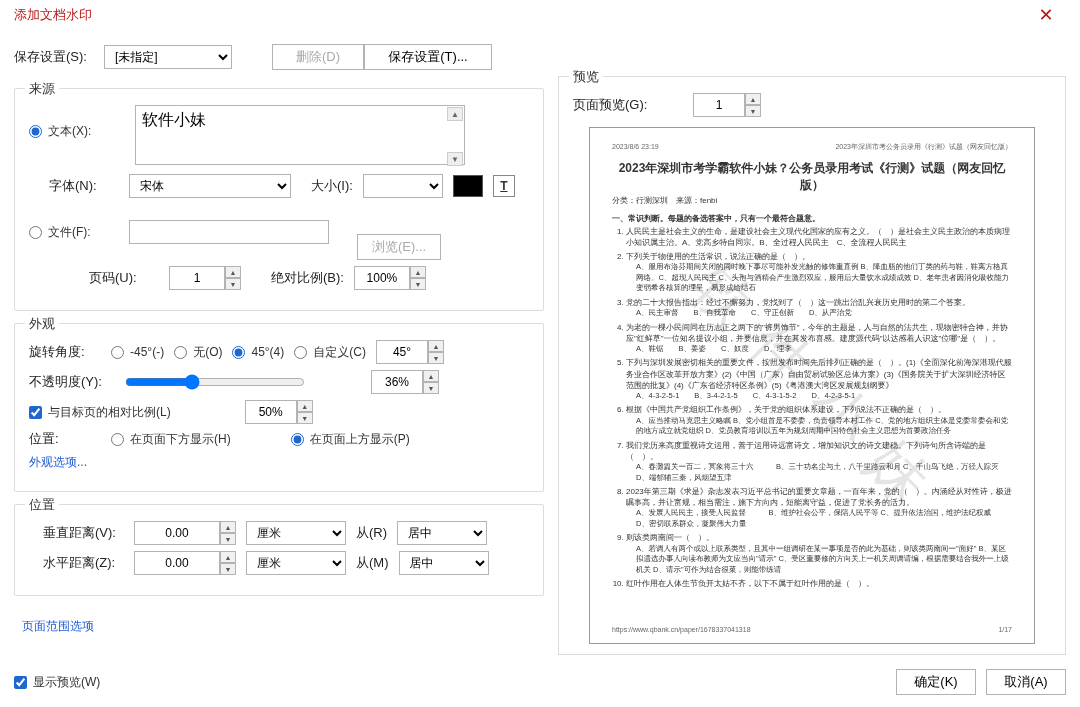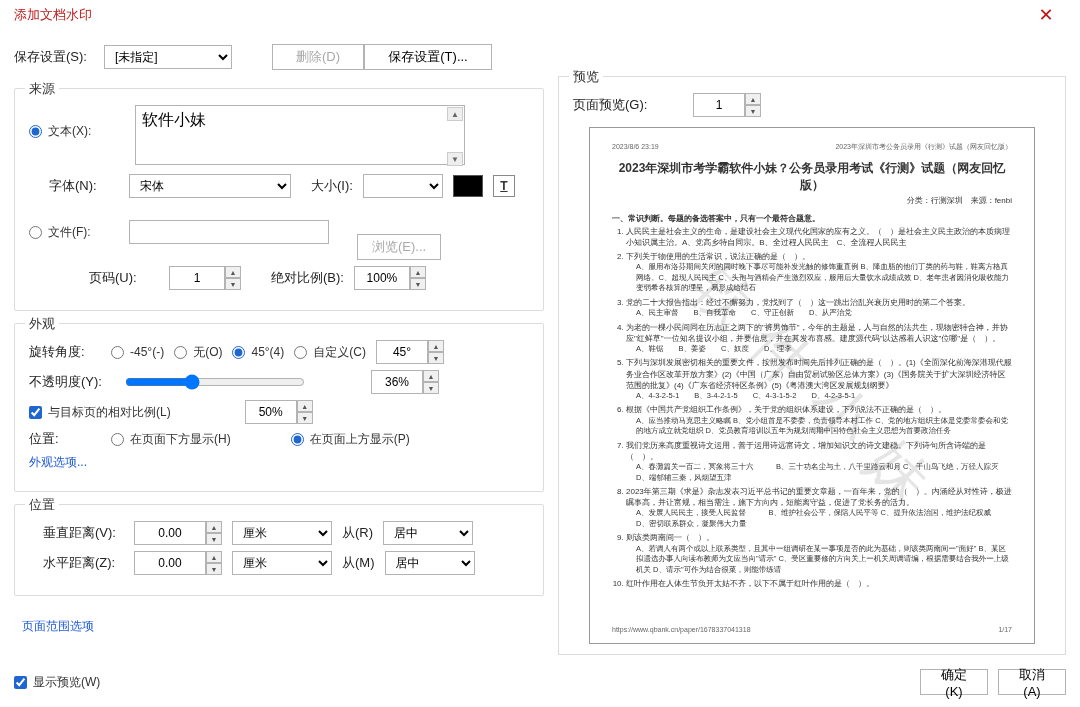--- a/index.html
+++ b/index.html
@@ -29,44 +29,44 @@
 
   textarea { width:100%; height:60px; border:1px solid #b3b3b3; padding:4px 6px; font-size:16px; resize:none; font-family:inherit; }
   .textarea-wrap { position:relative; width:330px; margin-left:6px; }
   .sb { position:absolute; right:2px; width:16px; display:flex; flex-direction:column; justify-content:space-between; }
   .sb .arr { width:16px; height:14px; background:#eee; border:1px solid #ccc; display:flex; align-items:center; justify-content:center; font-size:8px; color:#666; }
 
   .swatch { width:30px; height:22px; background:#000; border:1px solid #555; }
   .uline { width:22px; height:22px; border:1px solid #888; display:flex; align-items:center; justify-content:center; font-weight:bold; text-decoration:underline; }
 
   .spinner { display:inline-flex; }
-  .spinner input { width:72px; text-align:center; }
+  .spinner input { width:86px; text-align:center; }
   .spinbtns { display:flex; flex-direction:column; }
   .spinbtns div { width:16px; height:12px; border:1px solid #b3b3b3; background:#f0f0f0; font-size:7px; display:flex; align-items:center; justify-content:center; cursor:pointer; color:#555; }
 
   input[type=range] { width:180px; }
 
   .link { color:#1e5bd6; cursor:pointer; text-decoration:none; }
 
   
   .preview-fs { border:1px solid #dcdcdc; flex:1; padding:10px 10px 10px 10px; position:relative; display:flex; flex-direction:column; }
   .preview-page { flex:1; border:1px solid #999; background:#fff; margin:10px 20px 0 20px; padding:14px 22px; font-size:8px; color:#333; line-height:1.4; position:relative; overflow:hidden; }
   .preview-page .pheader { display:flex; justify-content:space-between; font-size:7px; color:#666; }
   .preview-page h3 { text-align:center; font-size:12px; margin:8px 0 2px 0; font-weight:bold; }
-  .preview-page .meta { text-align:right; font-size:8px; margin-bottom:6px; }
+  .preview-page .meta { text-align:left; font-size:8px; margin-bottom:6px; }
   .preview-page .sec { font-weight:bold; font-size:8px; }
   .preview-page ol { margin:2px 0 2px 14px; padding:0; }
   .preview-page li { margin-bottom:3px; }
   .preview-page .opts { margin-left:10px; font-size:7.5px; }
   .preview-page .footer { position:absolute; bottom:8px; left:22px; right:22px; display:flex; justify-content:space-between; font-size:7px; color:#666; }
   .watermark { position:absolute; top:50%; left:50%; transform:translate(-50%,-50%) rotate(45deg); font-size:60px; color:rgba(0,0,0,0.1); pointer-events:none; font-family:"SimSun",serif; white-space:nowrap; font-weight:500; letter-spacing:4px; }
 
   .bottombar { display:flex; align-items:center; padding:6px 14px 12px 14px; }
   .bottombar .spacer { flex:1; }
-  .bottombar .btn { width:68px; margin-left:10px; }
+  .bottombar .btn { width:80px; margin-left:10px; }
 
   .chk-accent input[type=checkbox] { accent-color:#1e66d0; }
   .radio input[type=radio] { accent-color:#1e66d0; }
 
   .disabled { color:#aaa; }
 </style>
 </head>
 <body>
 
 <div class="window">

